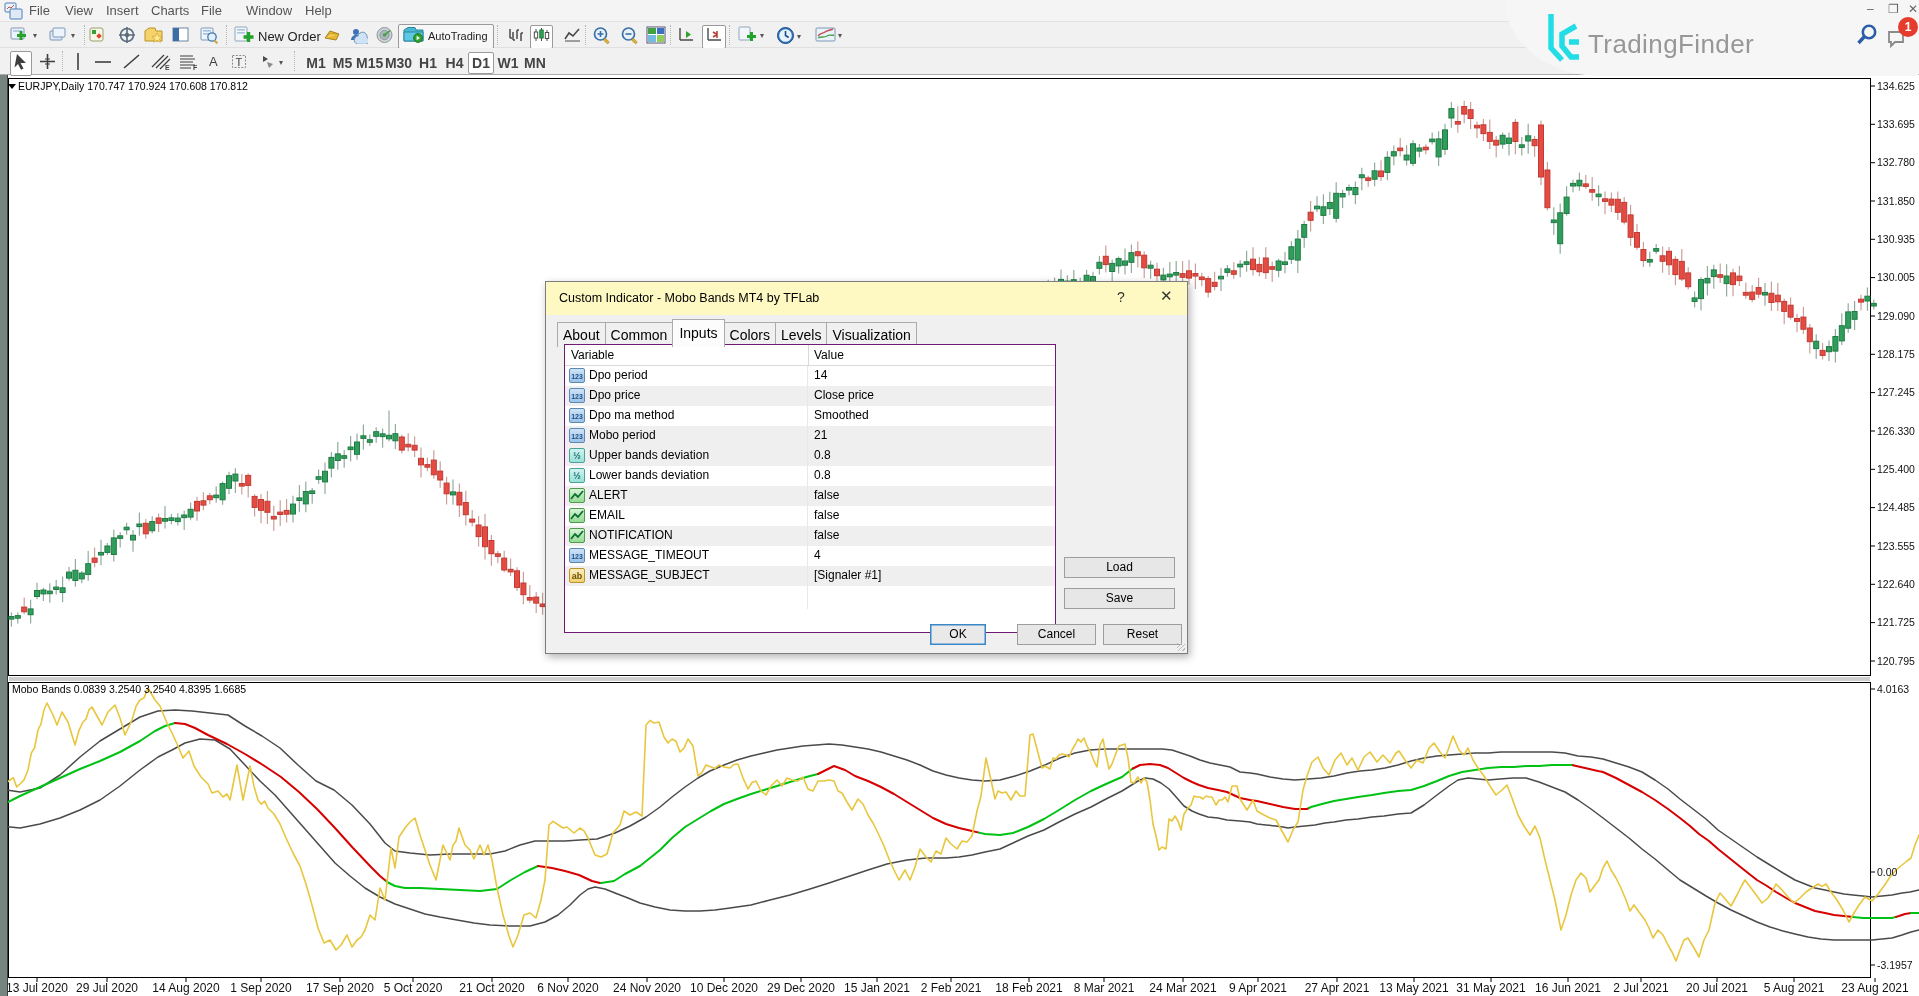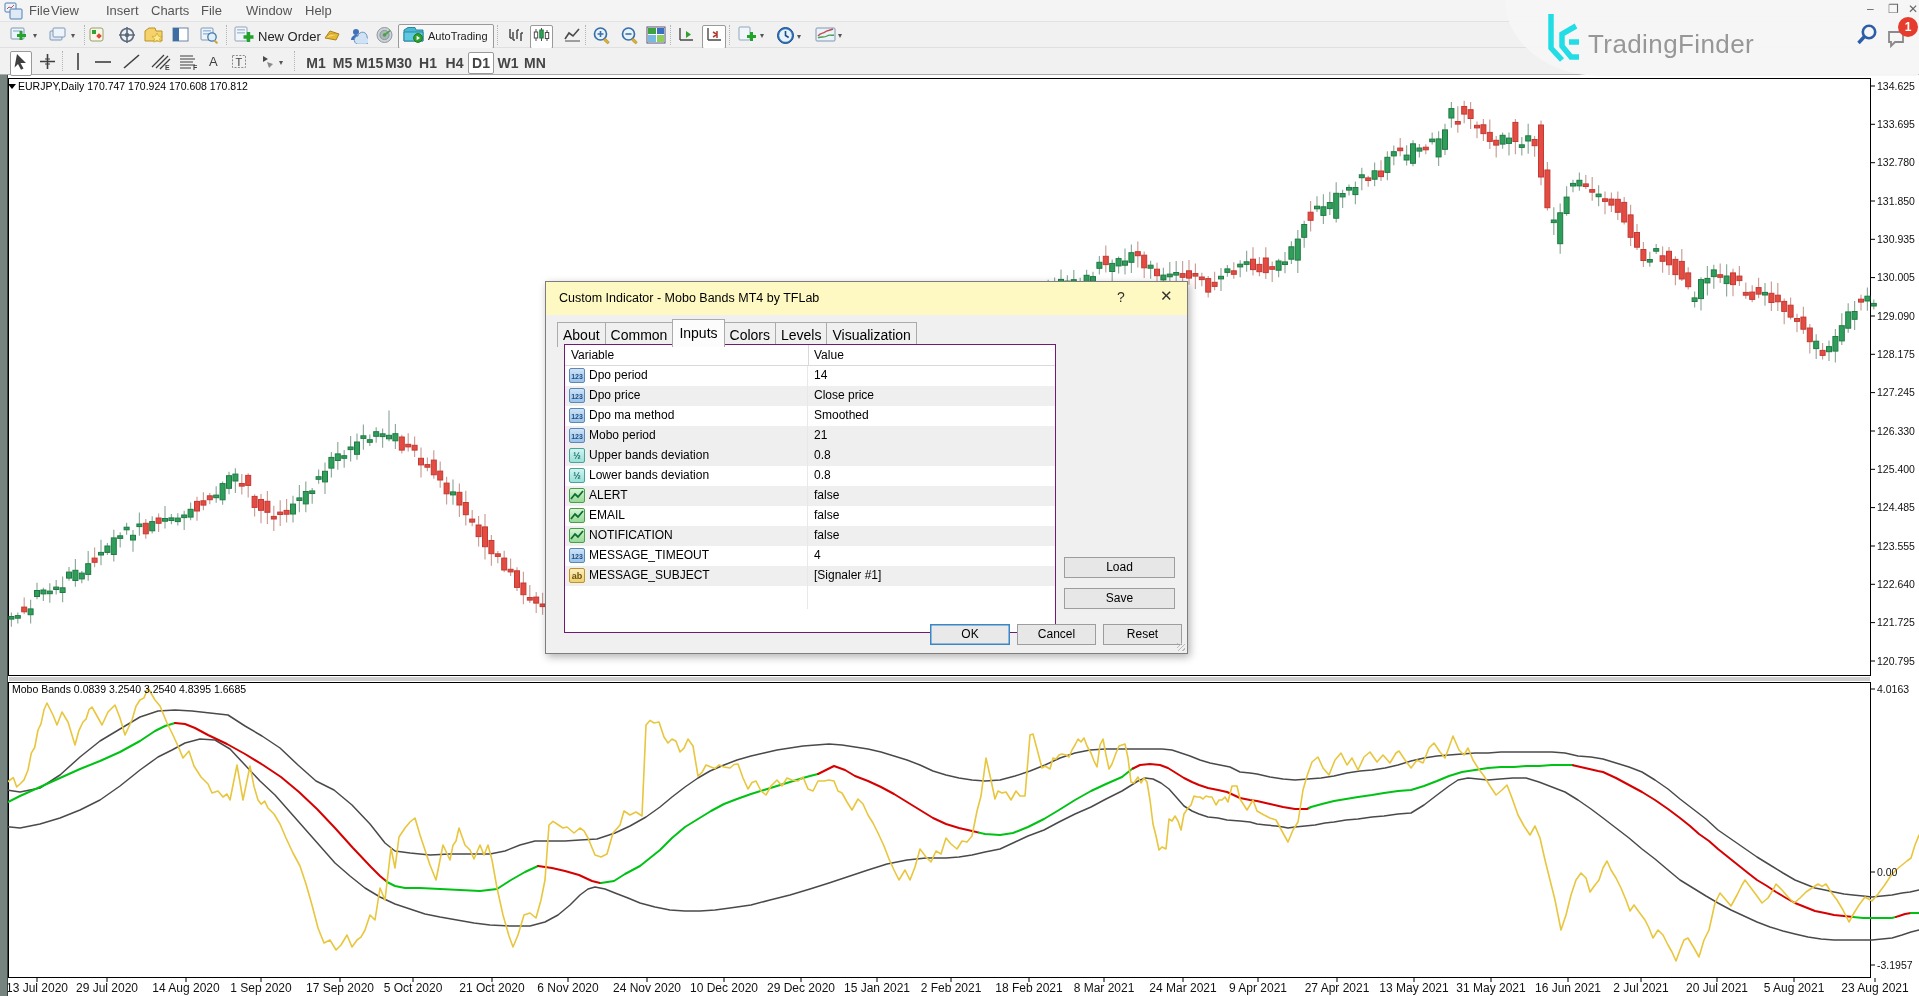--- a/index.html
+++ b/index.html
@@ -767,21 +767,21 @@
 
 <div class="leftstrip"></div>
 
 <div class="menu">
  <span class="mticon"><svg width="20" height="18" viewBox="0 0 20 18">
           <rect x="1" y="1" width="11" height="9" rx="1" fill="#eef4fb" stroke="#4d7fb5"></rect>
           <rect x="6" y="7" width="12" height="10" rx="1" fill="#dfeaf6" stroke="#4d7fb5"></rect>
           <path d="M3 7l2-2 2 1 3-3" stroke="#c0504d" fill="none"></path>
         </svg></span>
  <span class="m" style="left:29px">File</span>
- <span class="m" style="left:51px">View</span>
+ <span class="m" style="left:65px">View</span>
  <span class="m" style="left:106px">Insert</span>
  <span class="m" style="left:151px">Charts</span>
  <span class="m" style="left:201px">File</span>
  <span class="m" style="left:246px">Window</span>
  <span class="m" style="left:305px">Help</span>
 </div>
 
 <div class="tb tb2">
       <span class="tbi" style="left:10px"><svg width="22" height="18" viewBox="0 0 22 18">
           <rect x="1" y="2" width="13" height="11" rx="1" fill="#eef4fb" stroke="#7f98b5"></rect>
@@ -1054,21 +1054,21 @@
           <div class="tc1">
             <span class="ic ics">ab</span>
             <span class="tn">MESSAGE_SUBJECT</span>
           </div>
           <div class="tc2">[Signaler #1]</div>
         </div>
   </div>
   <div class="tvl"></div>
   <div class="btn" style="left:518px;top:275px;width:111px;height:21px;">Load</div>
   <div class="btn" style="left:518px;top:306px;width:111px;height:21px;">Save</div>
-  <div class="btn ok" style="left:384px;top:342px;width:80px;height:21px;">OK</div>
+  <div class="btn ok" style="left:384px;top:342px;width:56px;height:21px;">OK</div>
   <div class="btn" style="left:471px;top:342px;width:79px;height:21px;">Cancel</div>
   <div class="btn" style="left:557px;top:342px;width:79px;height:21px;">Reset</div>
   <div class="grip"></div>
 </div>
 
 <div class="wm">
   <svg width="36" height="56" viewBox="0 0 36 56" style="position:absolute;left:40px;top:12px">
     <path d="M6 2 V36 L17 48" fill="none" stroke="#22dde6" stroke-width="5.5"></path>
     <path d="M31 14 L17 22 V34 L26 45 H34 M24 30 H34" fill="none" stroke="#22dde6" stroke-width="5.5"></path>
   </svg>

